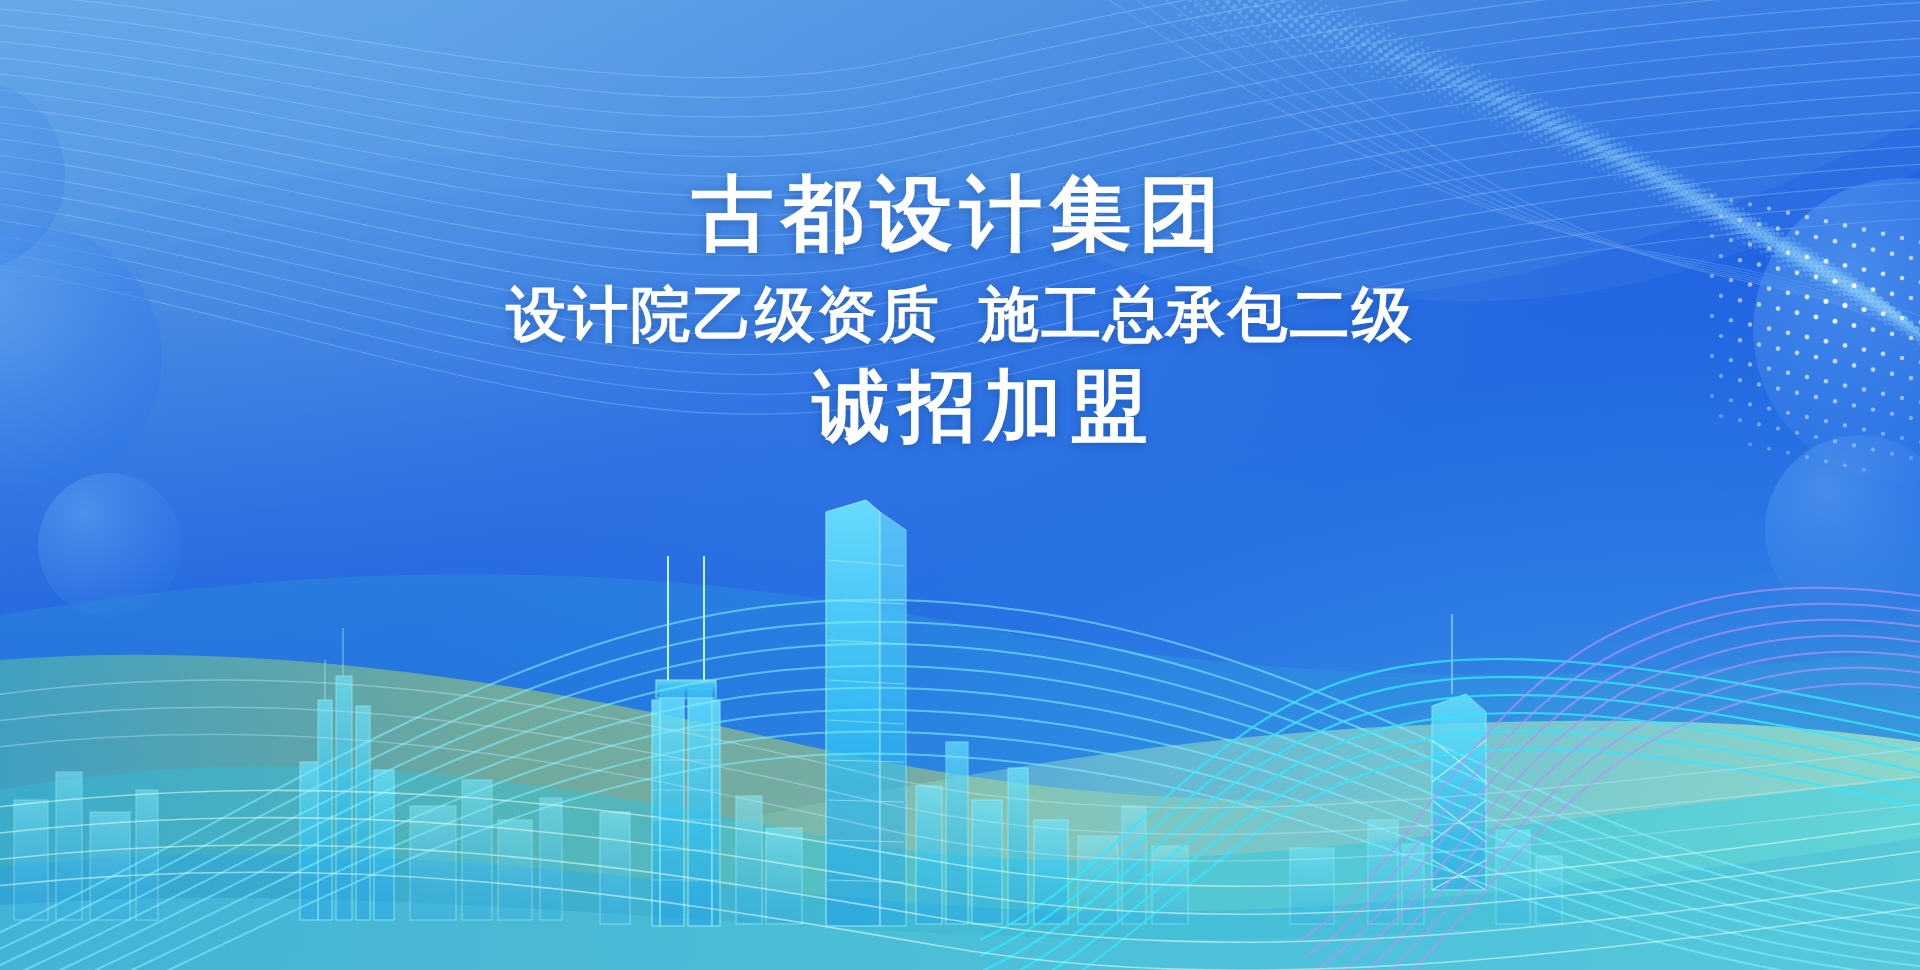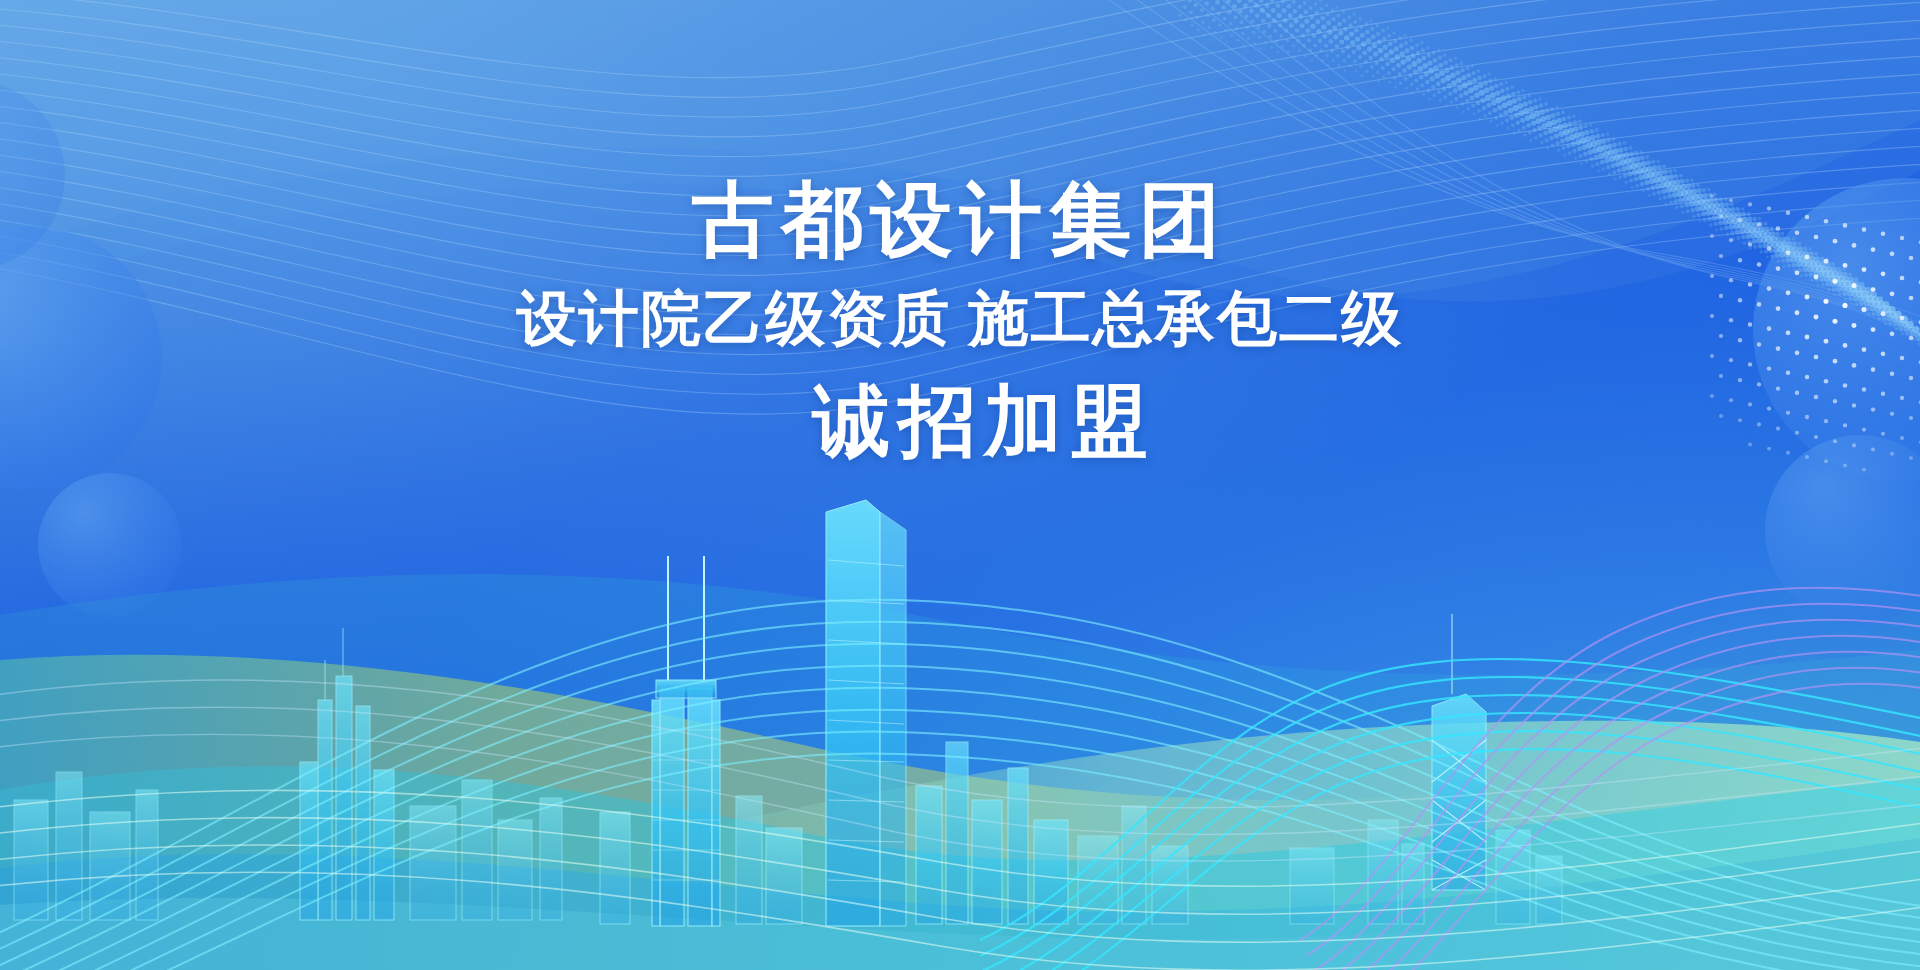--- a/index.html
+++ b/index.html
@@ -5,21 +5,21 @@
   html, body {
     margin: 0;
     padding: 0;
     background: #0b2f8a;
   }
   #banner {
     position: relative;
     width: 1920px;
     height: 970px;
     overflow: hidden;
-    font-family: Liberation Serif, serif;
+    font-family: Liberation Mono, monospace;
     background: linear-gradient(160deg, #4a8fe0 0%, #2f74dd 16%, #1f63e0 38%, #1b5ee2 55%, #1f63e4 72%, #2a7bd6 88%, #3f9fd0 100%);
   }
   .layer { position: absolute; inset: 0; }
   .layer svg { display: block; width: 100%; height: 100%; }
 
   
   #headline {
     position: absolute;
     left: 0;
     right: 0;
@@ -38,21 +38,21 @@
   #line-title {
     font-size: 82px;
     line-height: 1.05;
     letter-spacing: 0.09em;
     margin-bottom: 22px;
   }
   #line-sub {
     font-size: 60px;
     line-height: 1.1;
     letter-spacing: 0.035em;
-    margin-bottom: 28px;
+    margin-bottom: 18px;
   }
   #line-cta {
     font-size: 78px;
     line-height: 1.08;
     letter-spacing: 0.10em;
     padding-left: 48px;
   }
 </style>
 </head>
 <body>

